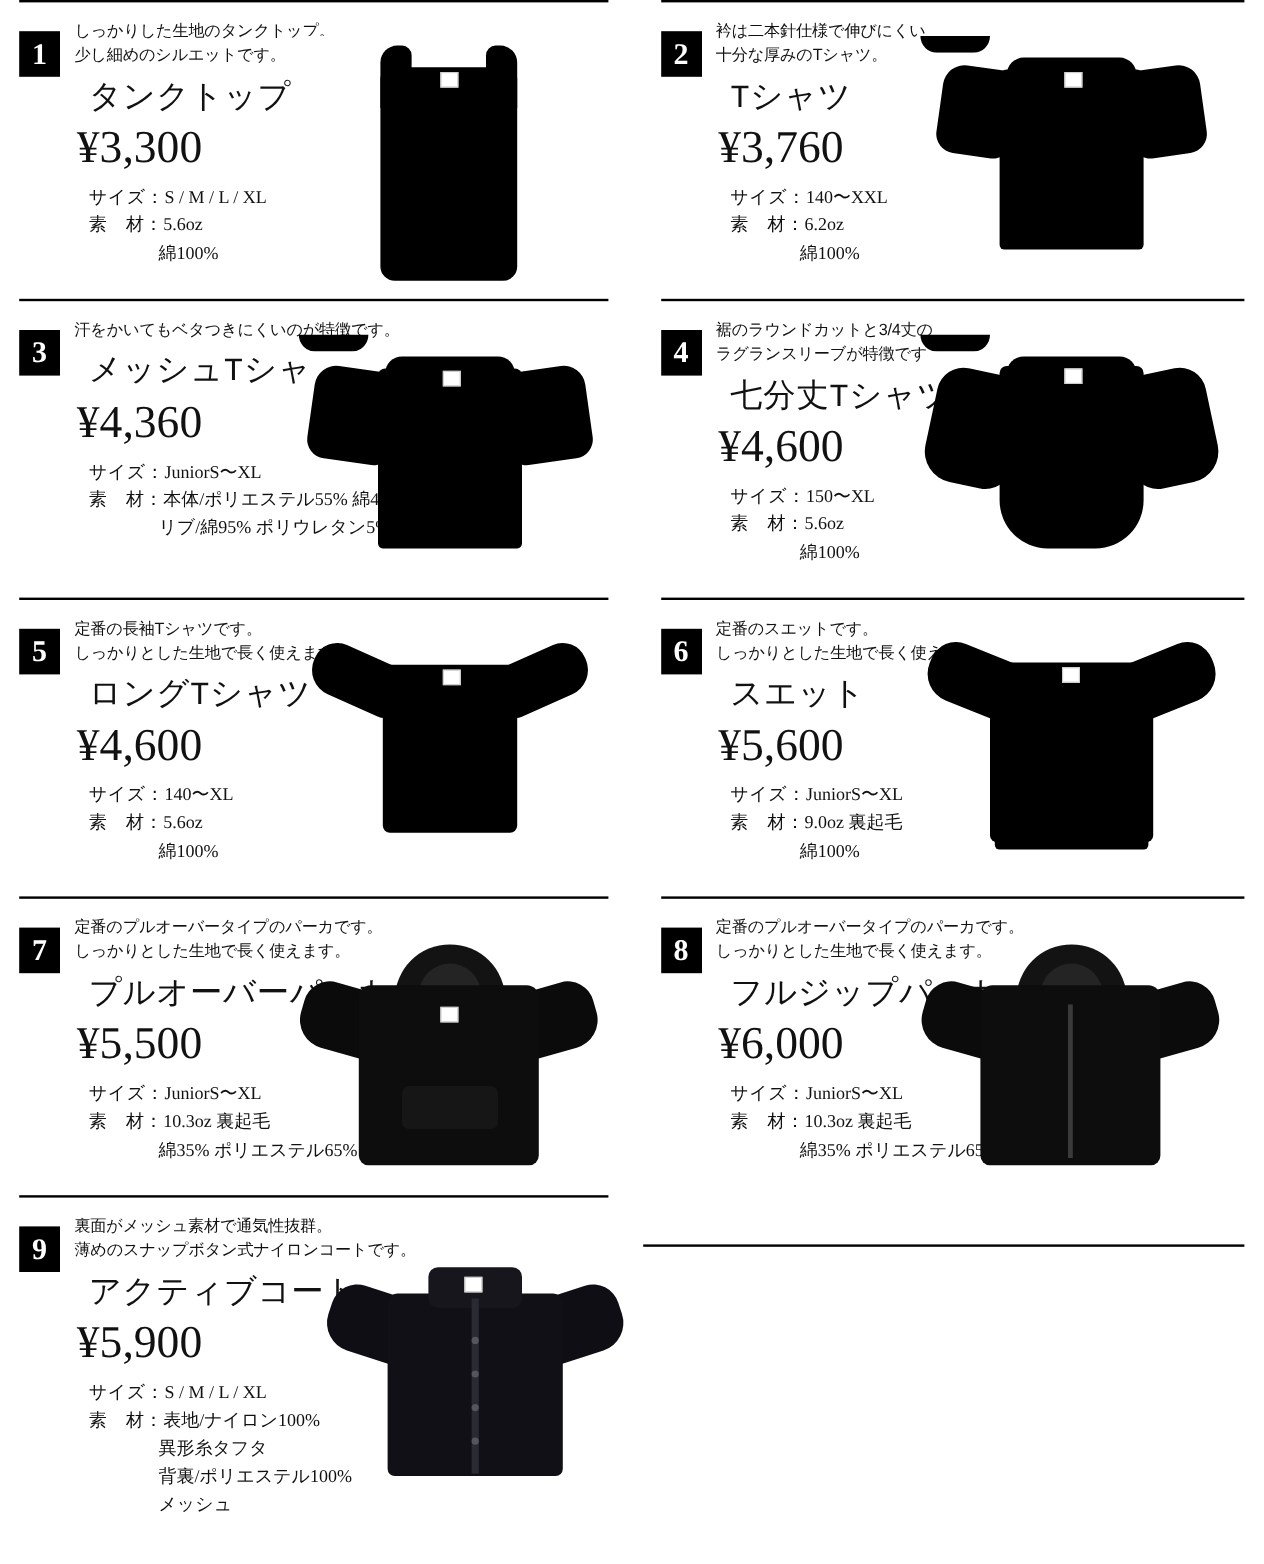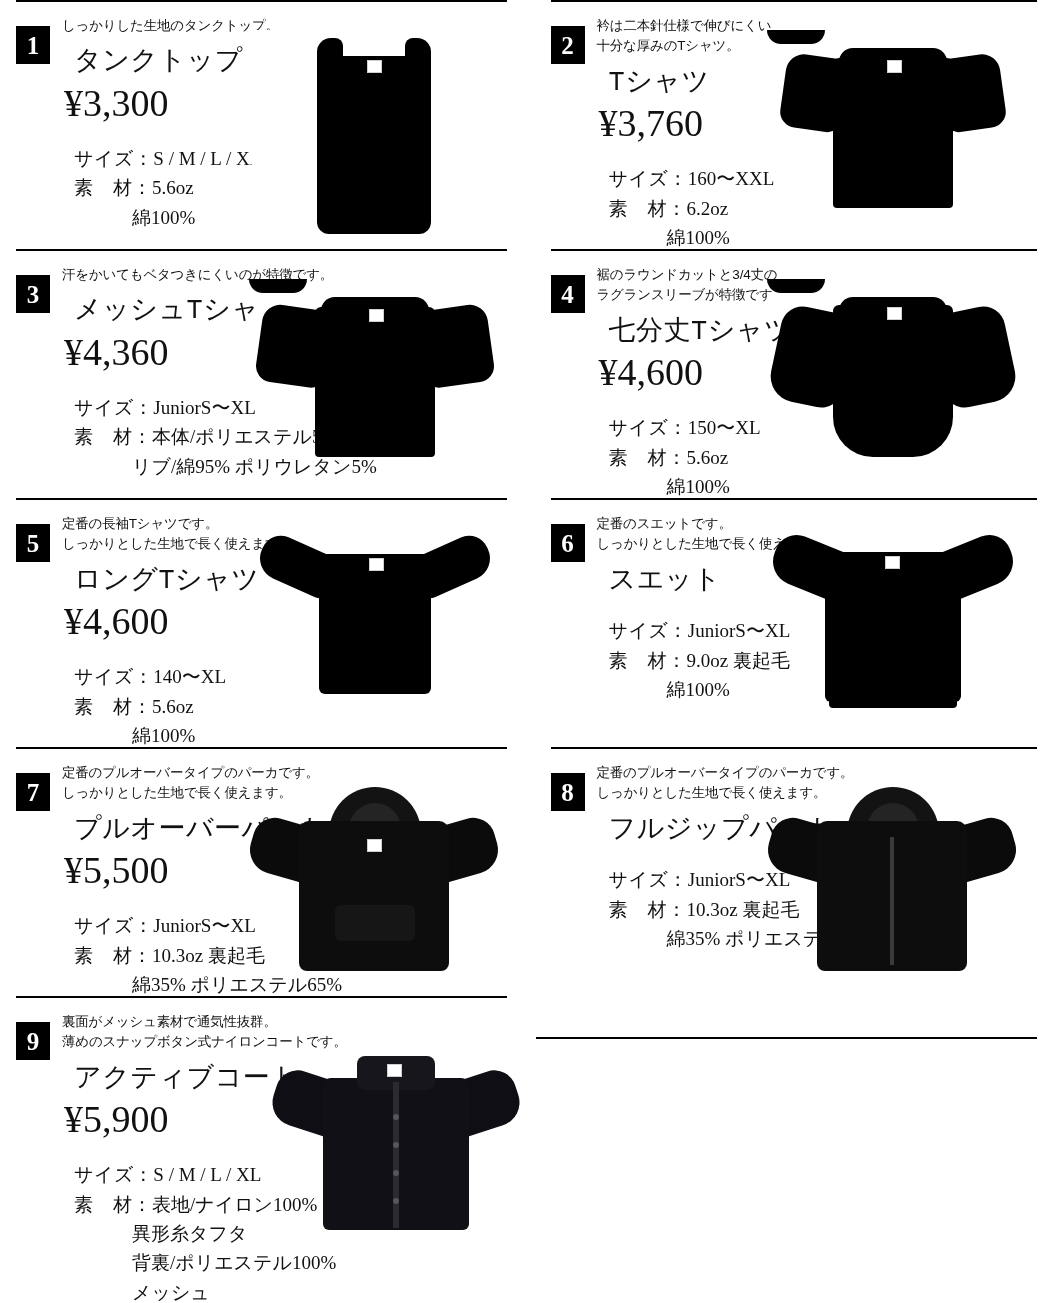--- a/index.html
+++ b/index.html
@@ -91,23 +91,23 @@
   .price {
     font-size: 38px;
     margin-top: 6px;
     margin-left: 2px;
     letter-spacing: 0px;
     line-height: 1.05;
     white-space: nowrap;
   }
 
   .spec {
-    margin-top: 20px;
+    margin-top: 10px;
     margin-left: 12px;
-    font-size: 19px;
+    font-size: 15px;
     line-height: 1.55;
   }
   .spec .line { white-space: nowrap; }
   .spec .lbl { letter-spacing: 0.5px; }
   .spec .indent { padding-left: 58px; }
   .spec .indent2 { padding-left: 58px; }
 
   
   .photo {
     position: absolute;
@@ -336,20 +336,21 @@
 
 <div class="catalog">
 
   <div class="item left">
     <div class="rule"></div>
     <div class="row-wrap">
       <div class="badge">1</div>
       <div class="txtcol">
         <div class="lede">
           <div>しっかりした生地のタンクトップ。</div>
+          <div>少し細めのシルエットです。</div>
         </div>
         <div class="name">タンクトップ</div>
         <div class="price">¥3,300</div>
         <div class="spec">
           <div class="line"><span class="lbl">サイズ：</span><span>S / M / L / XL</span></div>
           <div class="line"><span class="lbl">素　材：</span><span>5.6oz</span></div>
           <div class="line indent">綿100%</div>
         </div>
       </div>
       <div class="photo tank">
@@ -369,21 +370,21 @@
     <div class="row-wrap">
       <div class="badge">2</div>
       <div class="txtcol">
         <div class="lede">
           <div>衿は二本針仕様で伸びにくい</div>
           <div>十分な厚みのTシャツ。</div>
         </div>
         <div class="name">Tシャツ</div>
         <div class="price">¥3,760</div>
         <div class="spec">
-          <div class="line"><span class="lbl">サイズ：</span><span>160〜XXL</span></div>
+          <div class="line"><span class="lbl">サイズ：</span><span>140〜XXL</span></div>
           <div class="line"><span class="lbl">素　材：</span><span>6.2oz</span></div>
           <div class="line indent">綿100%</div>
         </div>
       </div>
       <div class="photo tee">
         <div class="g sleeveL"></div>
           <div class="g sleeveR"></div>
         <div class="g body"></div>
           <div class="g shoulder"></div>
         <div class="collarband"></div>
@@ -479,20 +480,21 @@
   <div class="item right">
     <div class="rule"></div>
     <div class="row-wrap">
       <div class="badge">6</div>
       <div class="txtcol">
         <div class="lede">
           <div>定番のスエットです。</div>
           <div>しっかりとした生地で長く使えます。</div>
         </div>
         <div class="name">スエット</div>
+        <div class="price">¥5,600</div>
         <div class="spec">
           <div class="line"><span class="lbl">サイズ：</span><span>JuniorS〜XL</span></div>
           <div class="line"><span class="lbl">素　材：</span><span>9.0oz 裏起毛</span></div>
           <div class="line indent">綿100%</div>
         </div>
       </div>
       <div class="photo sweat">
         <div class="g sleeveL"></div>
           <div class="g sleeveR"></div>
         <div class="g body"></div>
@@ -534,20 +536,21 @@
   <div class="item right">
     <div class="rule"></div>
     <div class="row-wrap">
       <div class="badge">8</div>
       <div class="txtcol">
         <div class="lede">
           <div>定番のプルオーバータイプのパーカです。</div>
           <div>しっかりとした生地で長く使えます。</div>
         </div>
         <div class="name">フルジップパーカ</div>
+        <div class="price">¥6,000</div>
         <div class="spec">
           <div class="line"><span class="lbl">サイズ：</span><span>JuniorS〜XL</span></div>
           <div class="line"><span class="lbl">素　材：</span><span>10.3oz 裏起毛</span></div>
           <div class="line indent">綿35% ポリエステル65%</div>
         </div>
       </div>
       <div class="photo hood">
         <div class="g sleeveL"></div>
           <div class="g sleeveR"></div>
         <div class="g hoodtop"></div>

